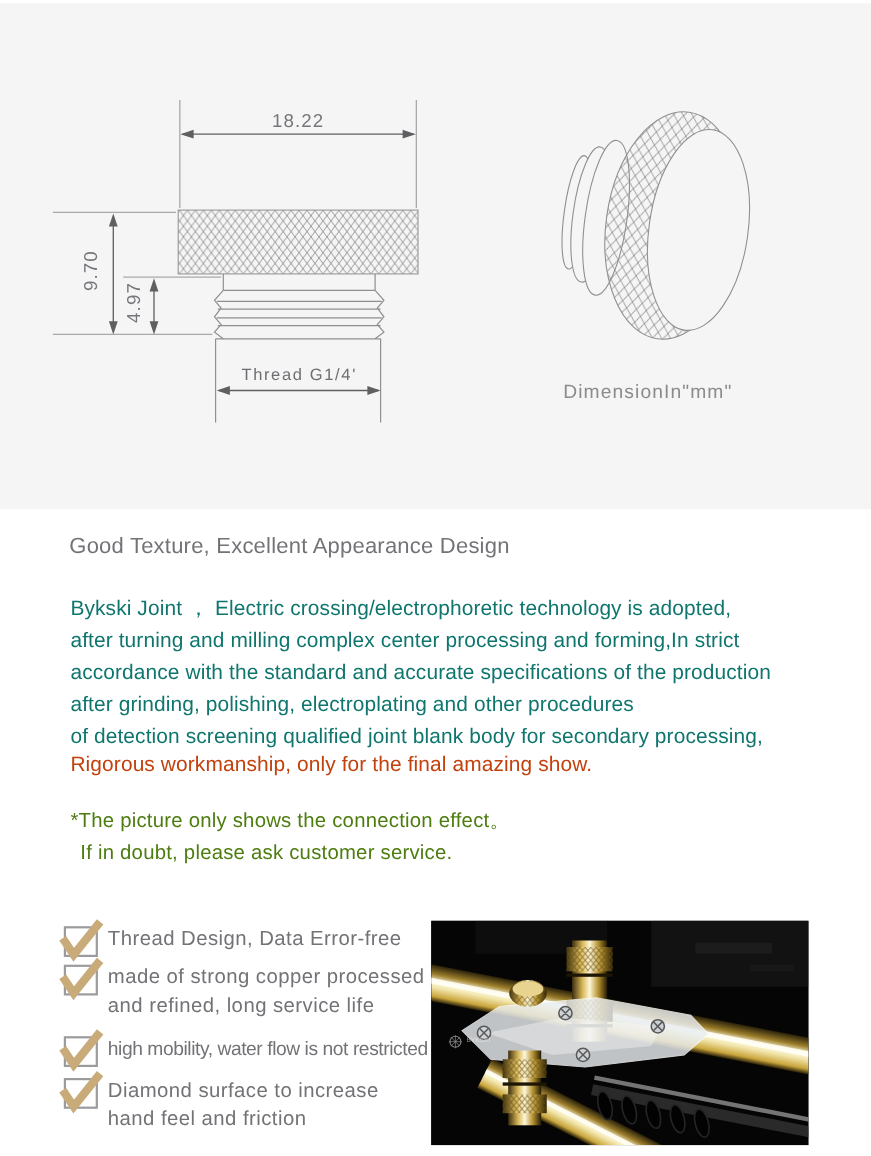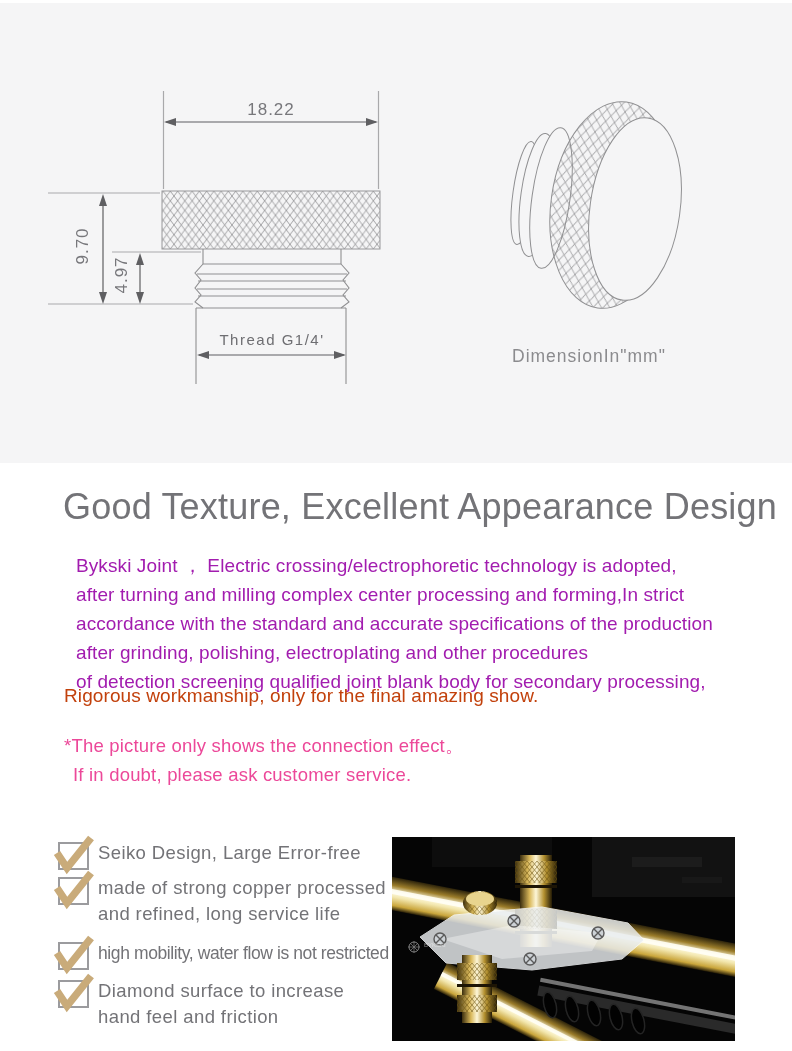--- a/index.html
+++ b/index.html
@@ -7,28 +7,28 @@
           overflow:hidden; font-family:"Liberation Sans", sans-serif; }
 
   
   .tech-panel { position:absolute; top:3px; left:0; width:792px; height:460px; background:#f5f5f6; }
   .tech-panel svg { display:block; width:792px; height:460px; font-family:"Liberation Sans", sans-serif; }
   .dim-num    { font-size:17px; fill:#77777b; letter-spacing:1px; }
   .thread-lbl { font-size:15px; fill:#6e6e72; letter-spacing:1.5px; }
   .note-lbl   { font-size:17.5px; fill:#8b8b8e; letter-spacing:1px; }
 
   
-  .heading { position:absolute; top:486px; left:63px; margin:0; font-size:36px;
+  .heading { position:absolute; top:486px; left:63px; margin:0; font-size:20px;
              font-weight:400; color:#737377; letter-spacing:0.2px; }
-  .para1 { position:absolute; top:539px; left:64px; margin:12px; color:#a21caf;
+  .para1 { position:absolute; top:539px; left:64px; margin:0; color:#0f766e;
            font-size:19px; line-height:29px; letter-spacing:0.1px; }
   .para1 span, .disclaimer span { display:block; }
   .para2 { position:absolute; top:682px; left:64px; margin:0; color:#c2410c;
            font-size:19px; line-height:28px; letter-spacing:0.1px; }
-  .disclaimer { position:absolute; top:732px; left:64px; color:#ec4899;
+  .disclaimer { position:absolute; top:732px; left:64px; color:#4d7c0f;
                 font-size:18.5px; line-height:28.5px; letter-spacing:0.2px; }
   .disclaimer span + span { padding-left:9px; }
 
   
   .features { position:absolute; top:840px; left:56px; width:344px;
               list-style:none; margin:0; padding:0; color:#737377; }
   .feature { position:relative; padding-left:42px; font-size:18.5px;
              line-height:26px; letter-spacing:0.4px; }
   .feature .fline { display:block; }
   .feature:nth-child(1) { margin-bottom:9px; }
@@ -123,21 +123,21 @@
     <span>If in doubt, please ask customer service.</span>
   </div>
 
   <ul class="features">
     <li class="feature">
       <span class="checkbox">
         <svg viewBox="0 0 42 40">
             <path d="M4 18 L14 33 L38 3" stroke="#c9ab7a" stroke-width="7.5" fill="none"></path>
           </svg>
       </span>
-      <span class="fline">Seiko Design, Large Error-free</span>
+      <span class="fline">Thread Design, Data Error-free</span>
       <span class="fline"></span>
     </li>
     <li class="feature">
       <span class="checkbox">
         <svg viewBox="0 0 42 40">
             <path d="M4 18 L14 33 L38 3" stroke="#c9ab7a" stroke-width="7.5" fill="none"></path>
           </svg>
       </span>
       <span class="fline">made of strong copper processed</span>
       <span class="fline">and refined, long service life</span>

